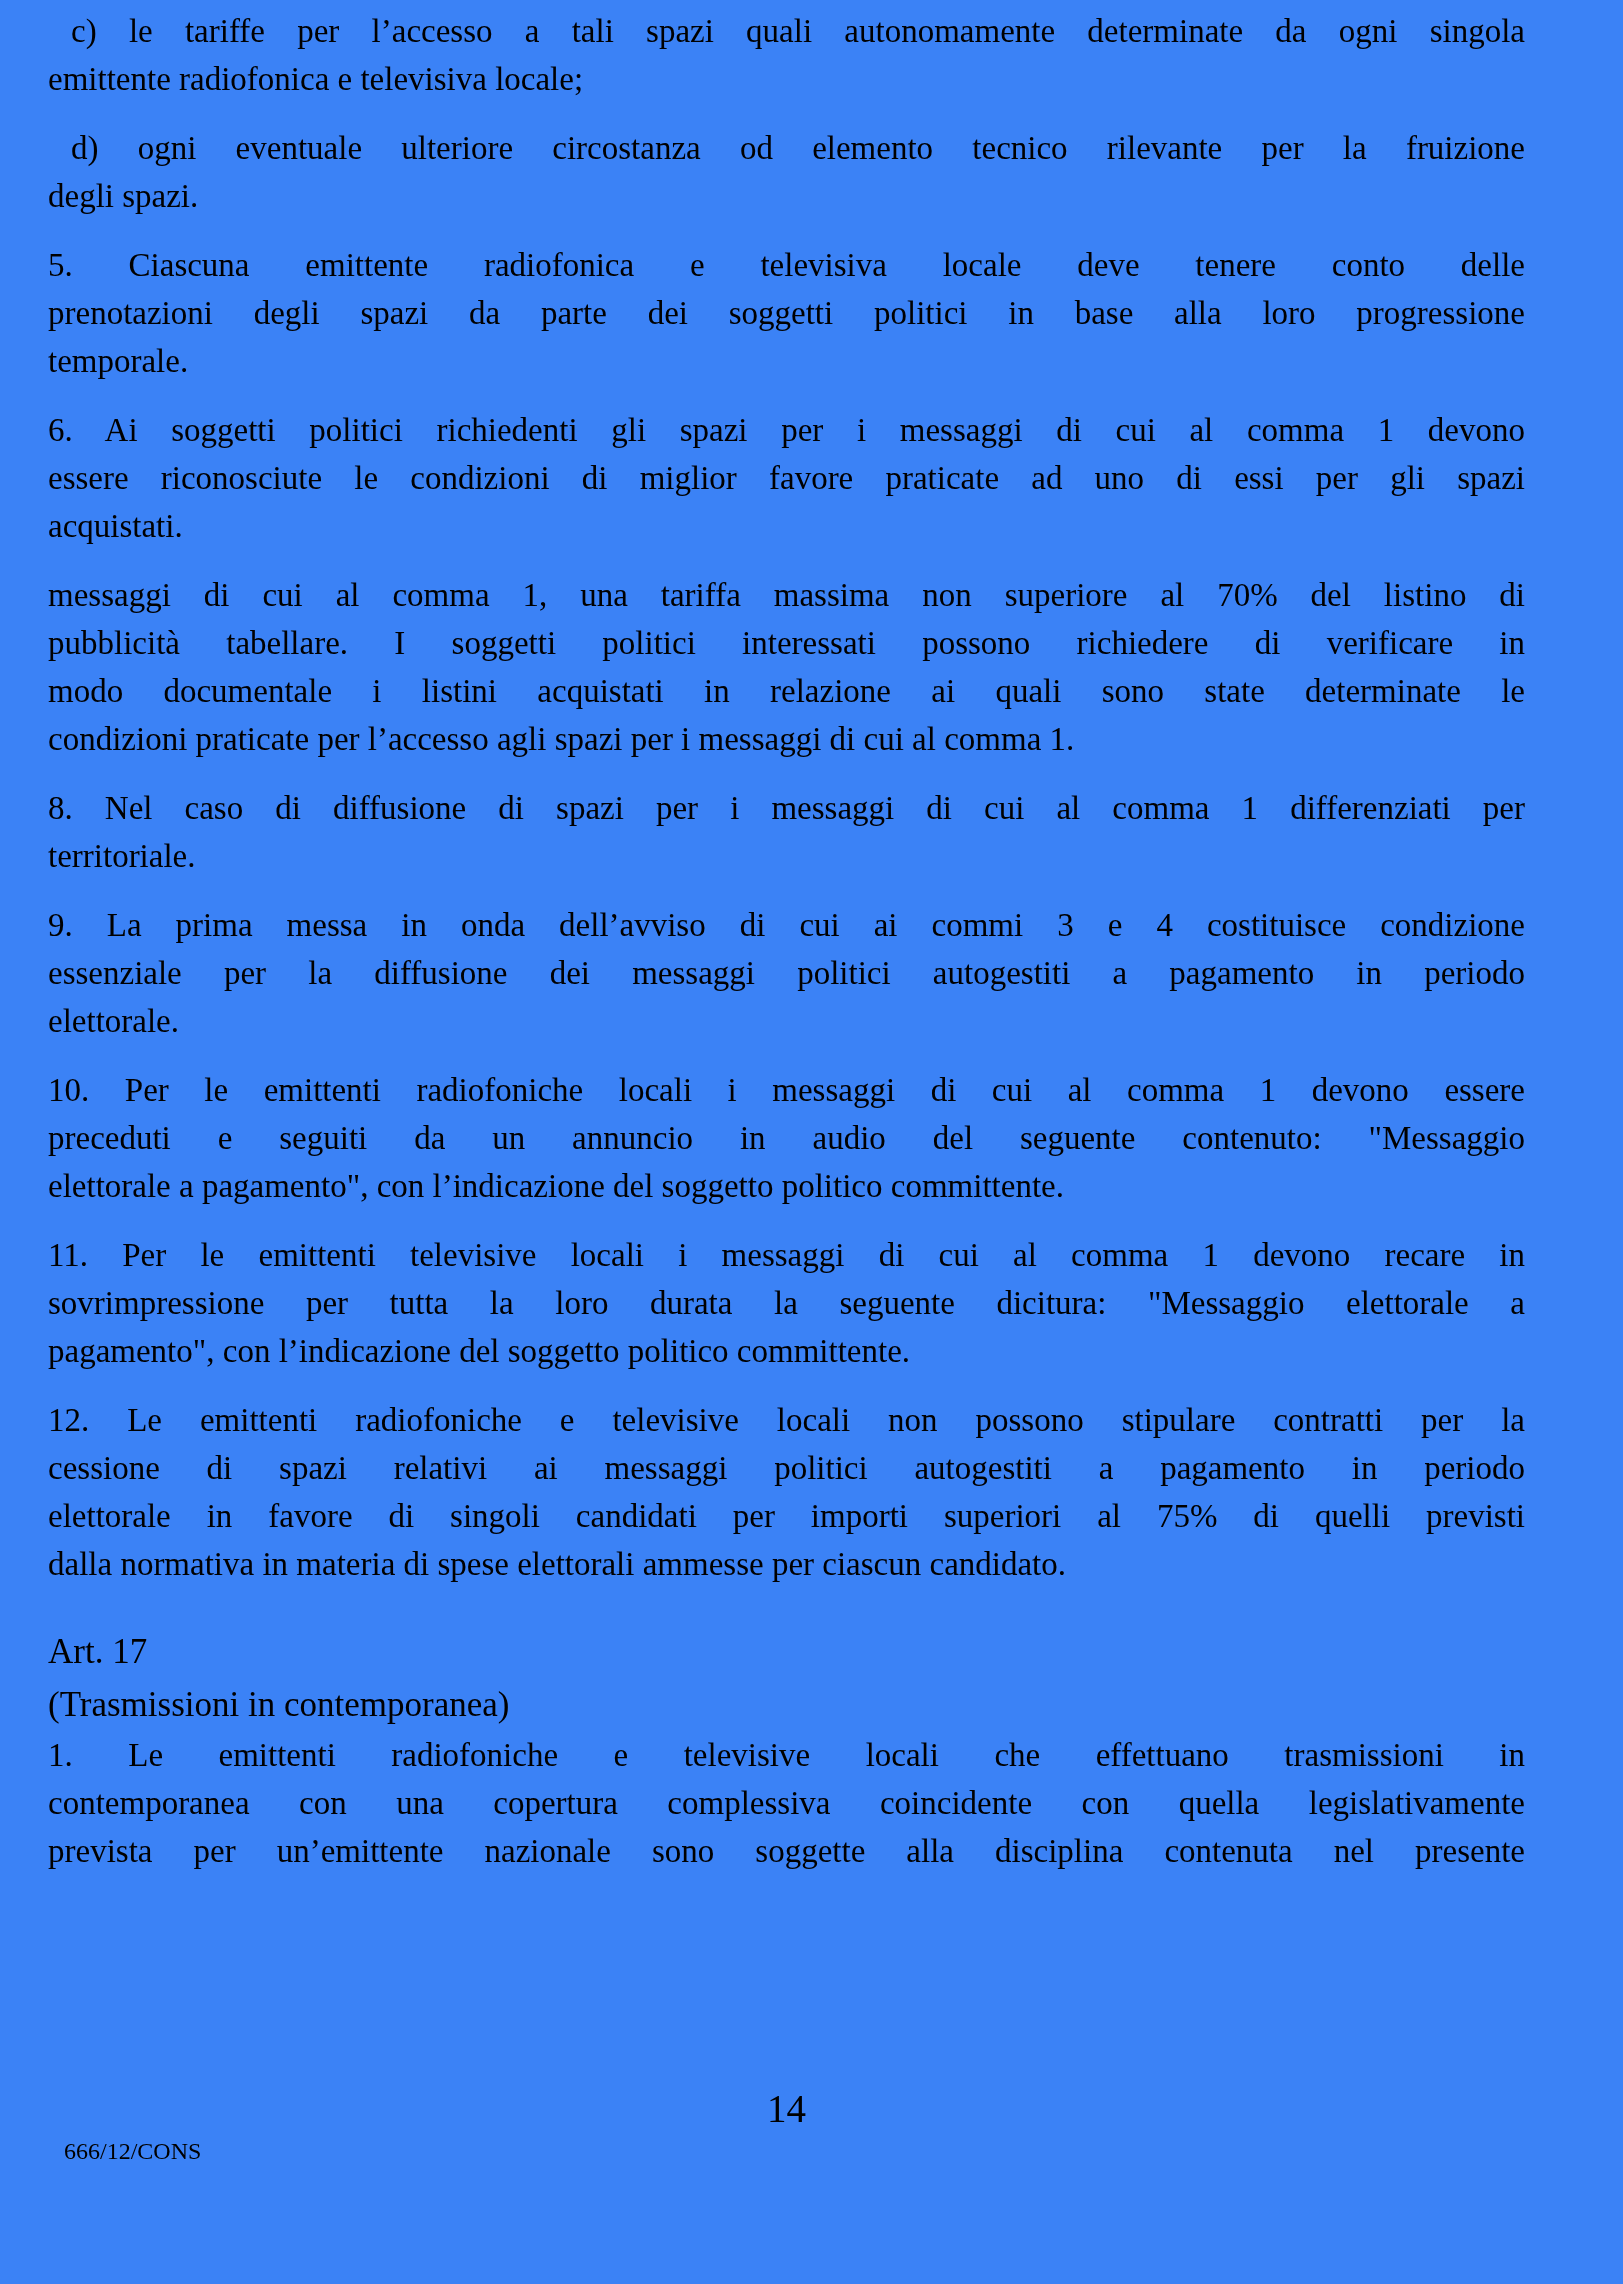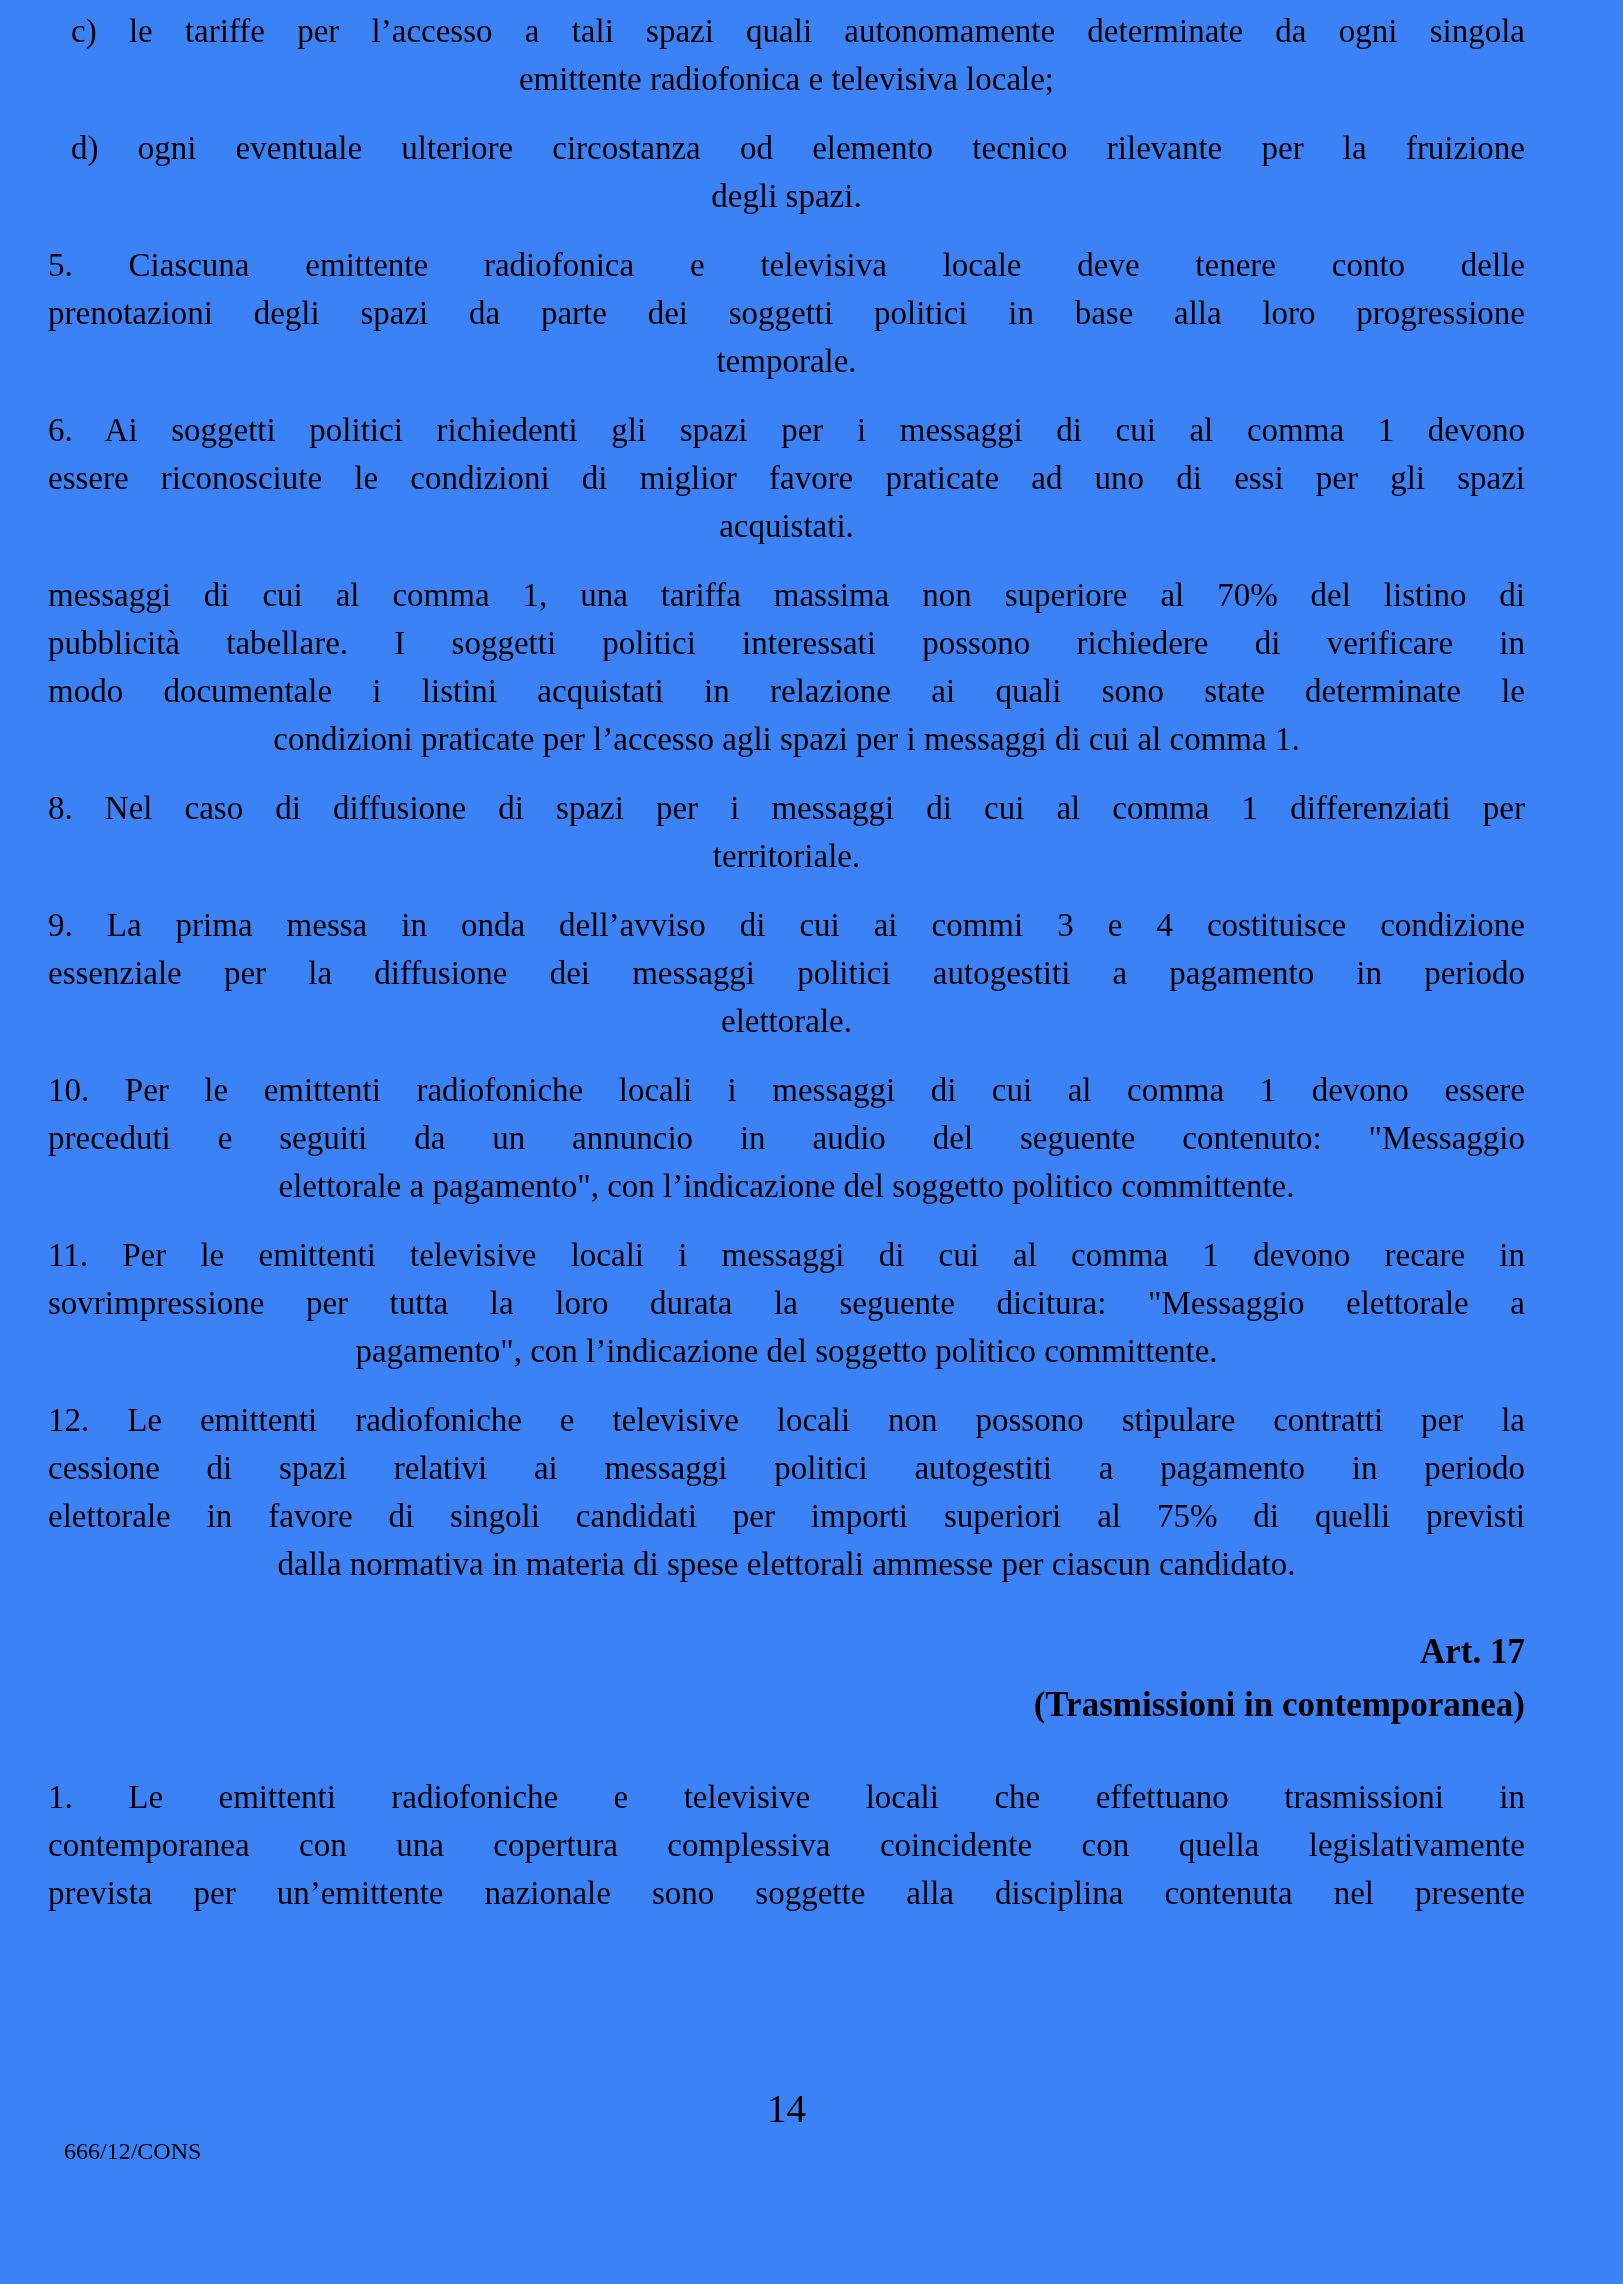--- a/index.html
+++ b/index.html
@@ -21,35 +21,34 @@
     left: 48px;
     top: 6.7px;
     width: 1477px;
     font-size: 33px;
     line-height: 48px;
   }
   .para {
     margin: 0 0 21px 0;
   }
   .line {
-    text-align: center;
+    text-align: left;
     text-justify: inter-word;
   }
   .line.j {
     text-align: justify;
     text-align-last: justify;
   }
   .para.indent .line:first-child {
     text-indent: 23px;
   }
   .heading {
     margin-top: 37px;
-    margin-bottom: 42px;
-    text-align: right;
-    font-weight: 700;
+    text-align: left;
+    font-weight: 400;
     font-size: 35px;
     line-height: 53px;
   }
   .footer-page {
     position: absolute;
     top: 2088px;
     left: 48px;
     width: 1477px;
     text-align: center;
     font-size: 39px;

